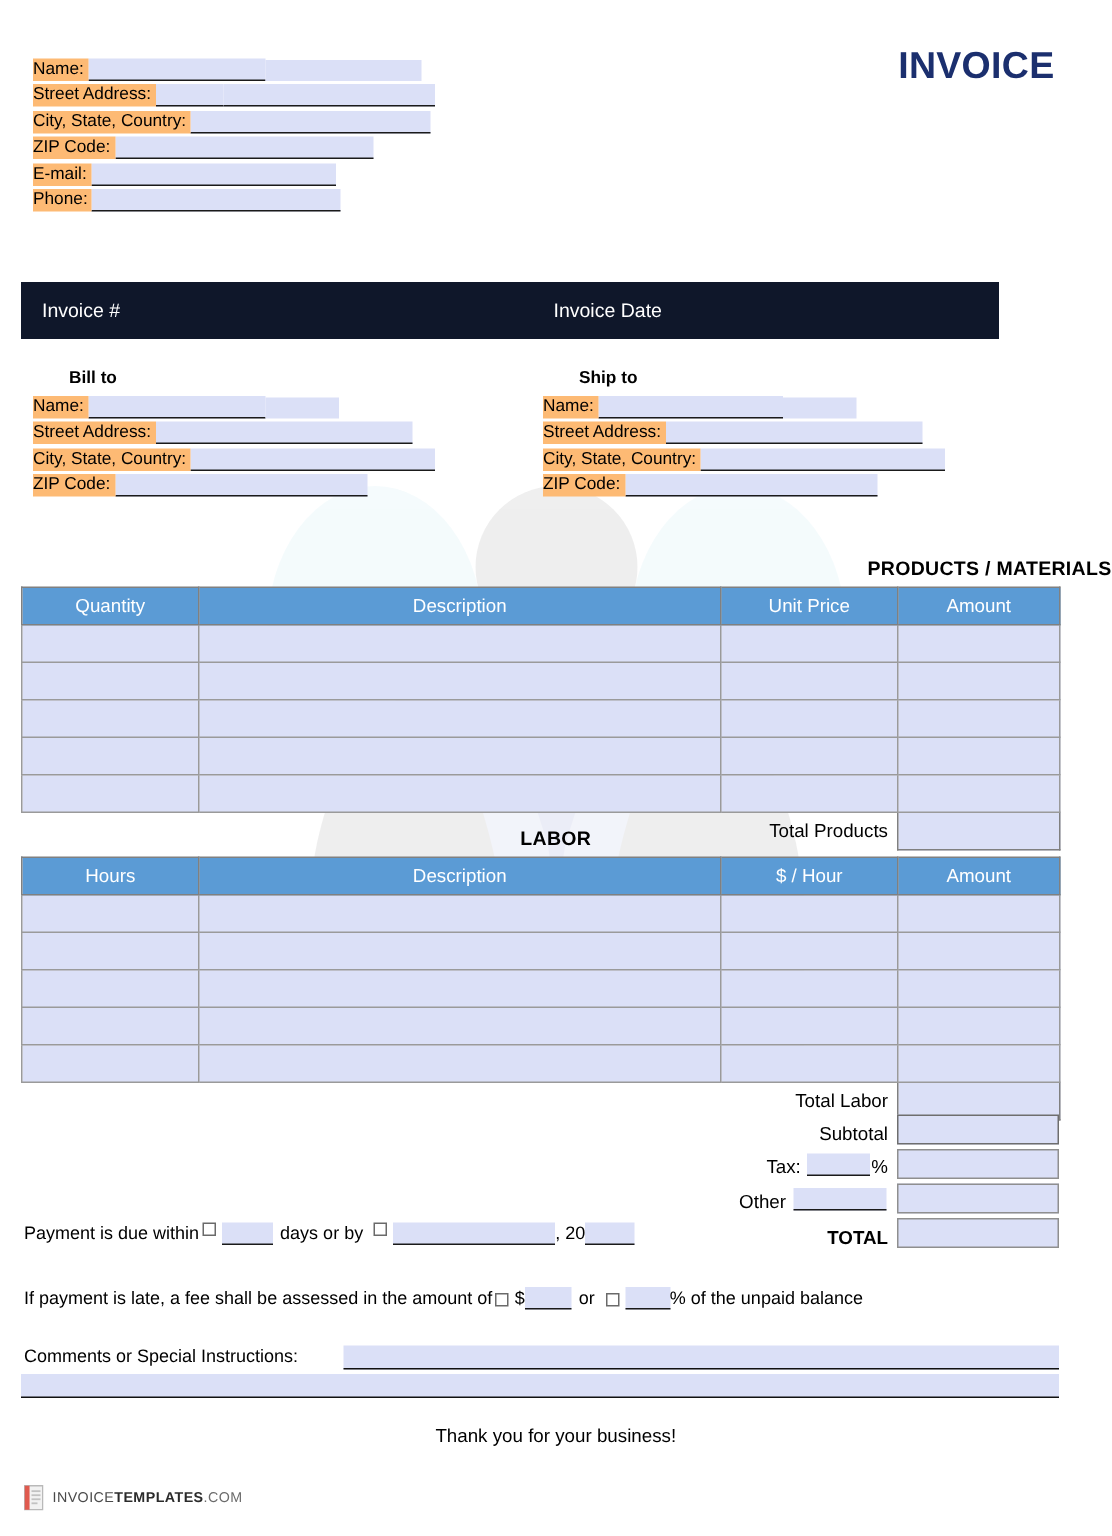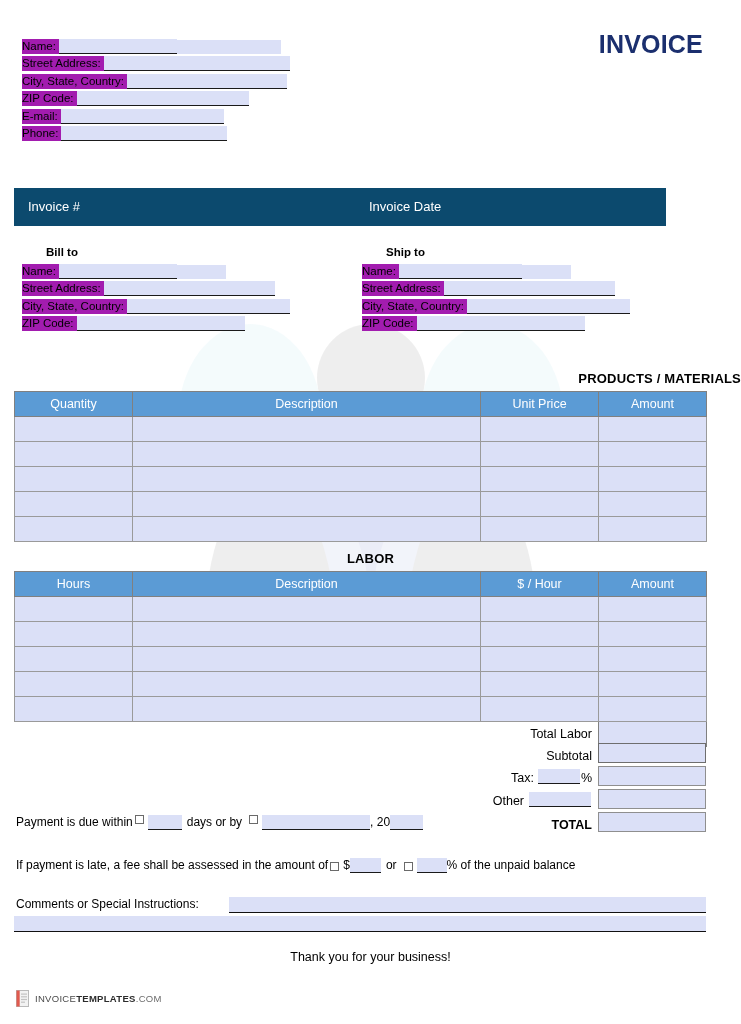--- a/index.html
+++ b/index.html
@@ -50,21 +50,21 @@
     display: flex;
     align-items: flex-end;
     height: 17.5px;
     white-space: nowrap;
   }
   .field-label {
     font-size: 11.5px;
     line-height: 15px;
     padding-right: 3px;
     color: #000;
-    background: #a21caf;
+    background: #fdba74;
     position: relative;
     z-index: 3;
   }
   .blank {
     display: inline-block;
     background: #dbe0f7;
     border-bottom: 1.4px solid #1a1a1a;
     height: 14px;
   }
   .blank.nb { border-bottom: none; }
@@ -79,21 +79,21 @@
     color: #1b2f6e;
     letter-spacing: .2px;
   }
 
   
   #banner {
     position: absolute;
     left: 14px; top: 188px;
     width: 652px;
     height: 38px;
-    background: #0c4a6e;
+    background: #0f172a;
     color: #ffffff;
   }
   #banner .b-label {
     position: absolute;
     top: 11px;
     font-size: 13px;
     color: #ffffff;
   }
   #banner-invoice-num { left: 14px; }
   #banner-invoice-date { left: 355px; }
@@ -421,20 +421,26 @@
         <td></td>
         <td></td>
         <td></td>
       </tr>
       <tr>
         <td></td>
         <td></td>
         <td></td>
         <td></td>
       </tr>
+      <tr>
+        <td class="empty-cell"></td>
+        <td class="empty-cell"></td>
+        <td class="total-label">Total Products</td>
+        <td class="total-value"></td>
+      </tr>
     </tbody>
   </table>
 
   <div class="section-title" id="title-labor">LABOR</div>
 
   <table class="items" id="tbl-labor">
     <colgroup>
         <col class="c-qty">
         <col class="c-desc">
         <col class="c-unit">

